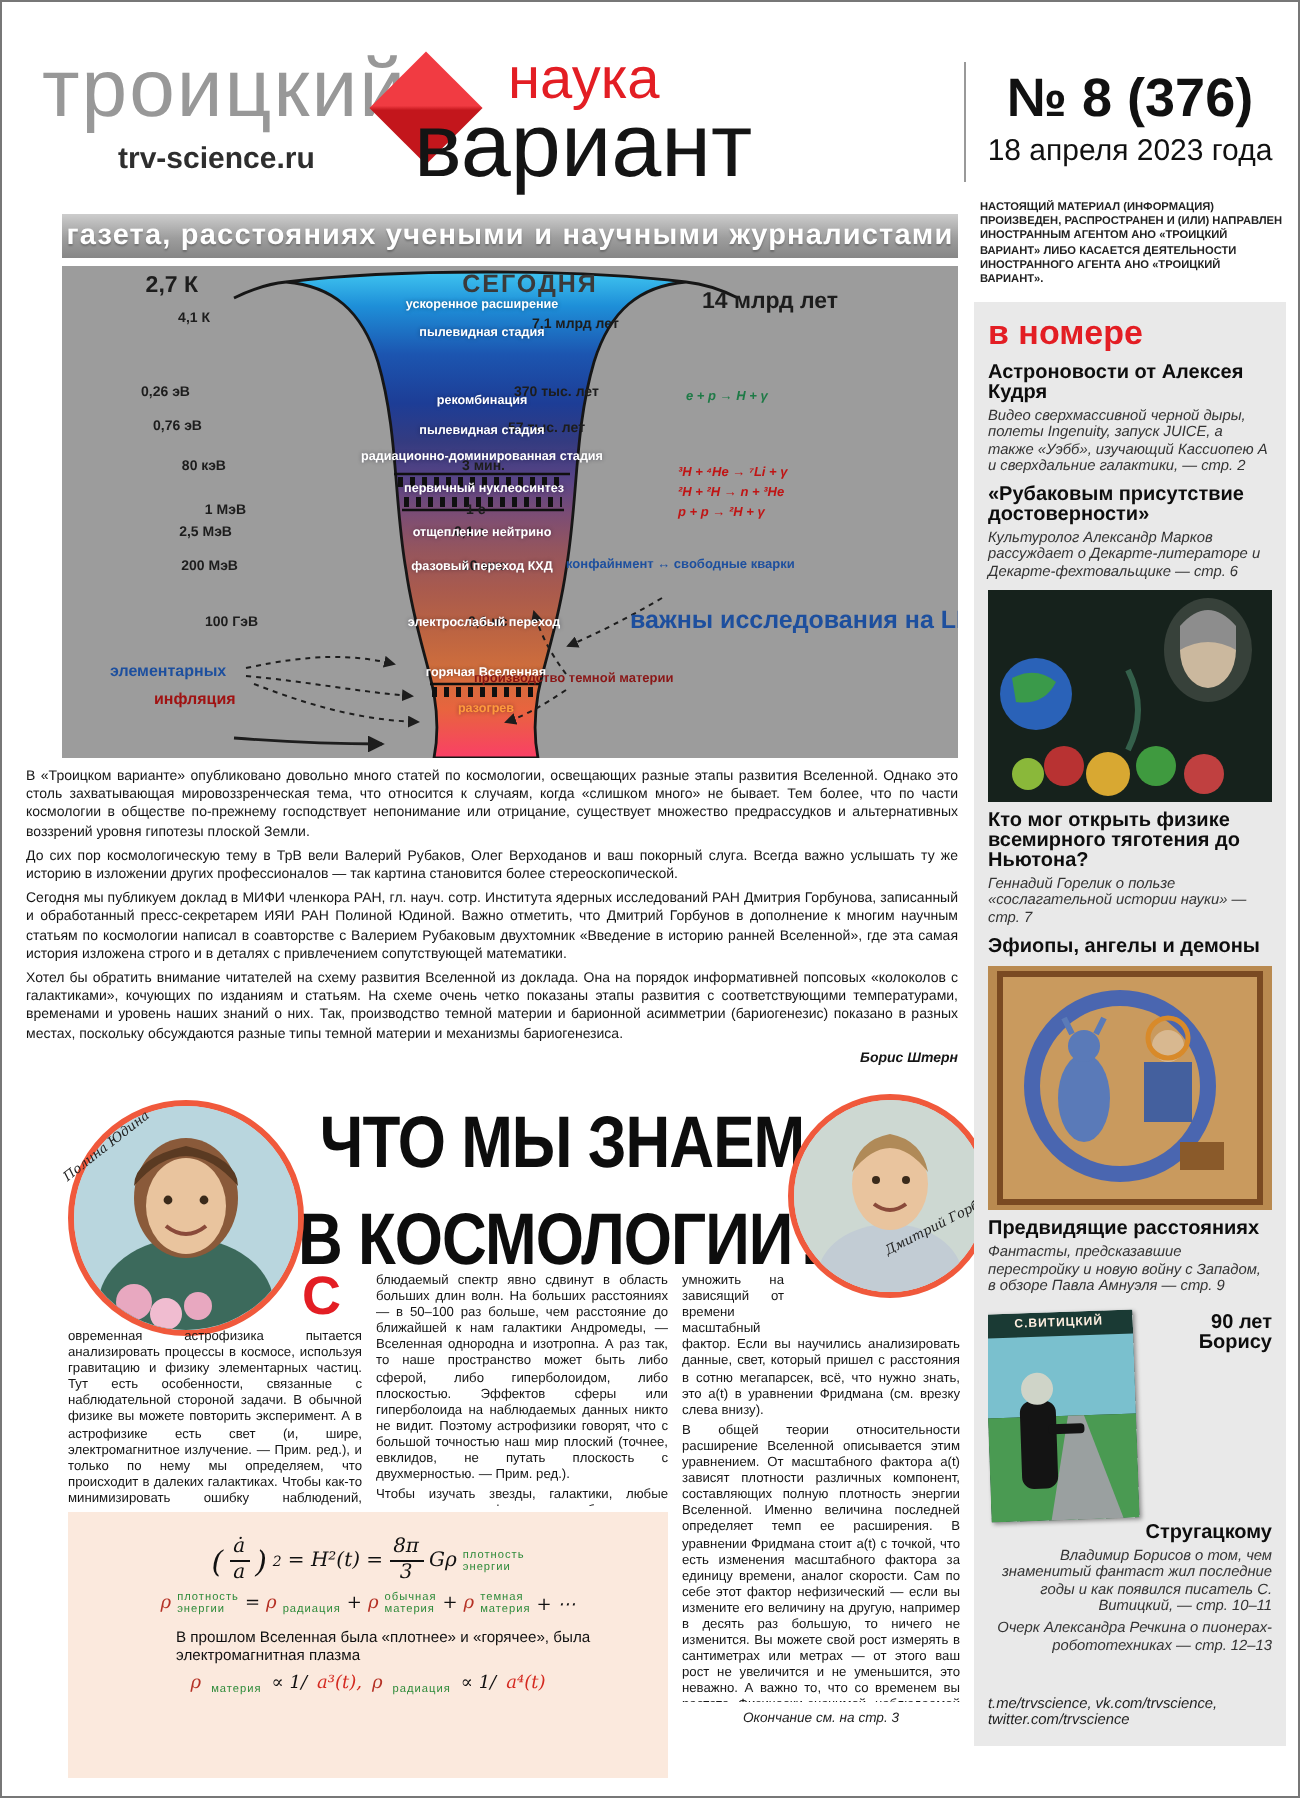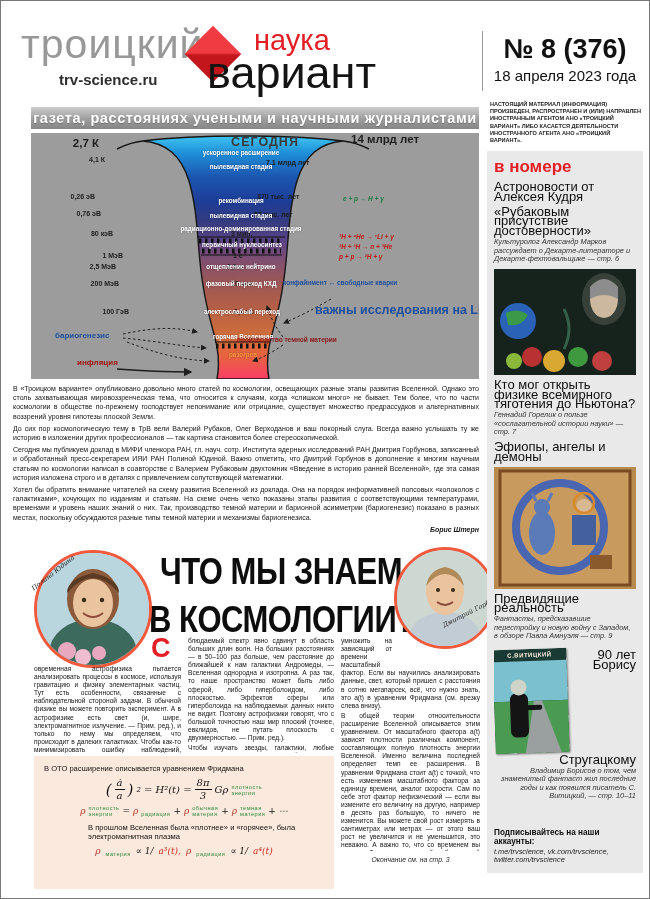--- a/index.html
+++ b/index.html
@@ -78,21 +78,21 @@
   .sup{font-size:7px;vertical-align:super;}
   .stack{display:inline-flex;flex-direction:column;font-size:5.6px;line-height:6px;color:#2e8b3a;
       font-style:normal;font-family:"Liberation Sans",sans-serif;letter-spacing:.5px;text-align:left;}
   .rho{color:#b53125;}
   .reda{color:#d42a20;}
   .fplasma{font-size:7.6px;color:#111;margin-top:6px;line-height:9px;margin-left:44px;}
   
   .panel{position:absolute;left:486px;top:150px;width:156px;height:722px;background:#e9e9e9;
       box-sizing:border-box;padding:6px 7px;overflow:hidden;}
   .panel-header{font-size:17px;font-weight:700;color:#e31e24;margin-bottom:5px;}
-  .si-title{font-size:13px;line-height:9.8px;font-weight:400;color:#0d0d0d;margin-top:5px;}
+  .si-title{font-size:10px;line-height:9.8px;font-weight:700;color:#0d0d0d;margin-top:5px;}
   .si-desc{font-size:7.4px;line-height:8.6px;font-style:italic;color:#333;margin-top:2px;}
   .right{text-align:right;}
   .sideimg{width:142px;margin:5px 0 2px;display:block;}
   .bookrow{margin-top:4px;overflow:hidden;}
   .bookcover{float:left;width:74px;height:104px;margin:4px 6px 2px 0;position:relative;
       transform:rotate(-2deg);box-shadow:1px 1px 2px rgba(0,0,0,.4);}
   .booktitle{position:absolute;left:0;top:3px;width:100%;text-align:center;font-size:6px;font-weight:700;color:#ffefe0;letter-spacing:.5px;}
   .subscribe{position:absolute;left:7px;bottom:8px;width:142px;}
   .sub-title{font-size:8.2px;font-weight:700;color:#0d0d0d;}
   .sub-links{font-size:7.4px;font-style:italic;color:#222;margin-top:2px;line-height:8.6px;cursor:pointer;}
@@ -165,21 +165,21 @@
     <div class="dl dbig" style="left:24px;top:4px;">2,7 К</div>
     <div class="dl" style="left:30px;top:23px;">4,1 К</div>
     <div class="dl" style="left:20px;top:60px;">0,26 эВ</div>
     <div class="dl" style="left:26px;top:77px;">0,76 эВ</div>
     <div class="dl" style="left:38px;top:97px;">80 кэВ</div>
     <div class="dl" style="left:48px;top:119px;">1 МэВ</div>
     <div class="dl" style="left:41px;top:130px;">2,5 МэВ</div>
     <div class="dl" style="left:44px;top:147px;">200 МэВ</div>
     <div class="dl" style="left:54px;top:175px;">100 ГэВ</div>
 
-    <div class="dr dbig" style="left:320px;top:0;">14 млрд лет</div>
+    <div class="dr dbig" style="left:320px;top:12px;">14 млрд лет</div>
     <div class="dr" style="left:235px;top:26px;">7,1 млрд лет</div>
     <div class="dr" style="left:226px;top:60px;">370 тыс. лет</div>
     <div class="dr" style="left:223px;top:78px;">57 тыс. лет</div>
     <div class="dr" style="left:200px;top:97px;">3 мин.</div>
     <div class="dr" style="left:202px;top:119px;">1 с</div>
     <div class="dr" style="left:196px;top:130px;">0,1 с</div>
     <div class="dr" style="left:200px;top:147px;">10 мкс</div>
     <div class="dr" style="left:203px;top:175px;">0,1 нс</div>
 
     <div class="ds" style="left:210px;top:16px;">ускоренное расширение</div>
@@ -194,22 +194,22 @@
     <div class="ds" style="left:212px;top:200px;">горячая Вселенная</div>
     <div class="ds ds-heat" style="left:212px;top:218px;">разогрев</div>
 
     <div class="da da-green" style="left:312px;top:62px;">e + p → H + γ</div>
     <div class="da da-red" style="left:308px;top:100px;">³H + ⁴He → ⁷Li + γ</div>
     <div class="da da-red" style="left:308px;top:110px;">²H + ²H → n + ³He</div>
     <div class="da da-red" style="left:308px;top:120px;">p + p → ²H + γ</div>
     <div class="da da-blue" style="left:252px;top:146px;">конфайнмент ↔ свободные кварки</div>
     <div class="da da-lhc" style="left:284px;top:170px;">важны исследования на LHC</div>
     <div class="da da-dm" style="left:206px;top:203px;">производство темной материи</div>
-    <div class="da da-blue da-baryo" style="left:24px;top:198px;">бариогенезис</div>
-    <div class="da da-infl" style="left:46px;top:225px;">инфляция</div>
+    <div class="da da-blue da-baryo" style="left:24px;top:198px;">элементарных</div>
+    <div class="da da-infl" style="left:46px;top:212px;">инфляция</div>
   </div>
 
   <div class="intro">
     <p>В «Троицком варианте» опубликовано довольно много статей по космологии, освещающих разные этапы развития Вселенной. Однако это столь захватывающая мировоззренческая тема, что относится к случаям, когда «слишком много» не бывает. Тем более, что по части космологии в обществе по-прежнему господствует непонимание или отрицание, существует множество предрассудков и альтернативных воззрений уровня гипотезы плоской Земли.</p>
     <p>До сих пор космологическую тему в ТрВ вели Валерий Рубаков, Олег Верходанов и ваш покорный слуга. Всегда важно услышать ту же историю в изложении других профессионалов — так картина становится более стереоскопической.</p>
     <p>Сегодня мы публикуем доклад в МИФИ членкора РАН, гл. науч. сотр. Института ядерных исследований РАН Дмитрия Горбунова, записанный и обработанный пресс-секретарем ИЯИ РАН Полиной Юдиной. Важно отметить, что Дмитрий Горбунов в дополнение к многим научным статьям по космологии написал в соавторстве с Валерием Рубаковым двухтомник «Введение в историю ранней Вселенной», где эта самая история изложена строго и в деталях с привлечением сопутствующей математики.</p>
     <p>Хотел бы обратить внимание читателей на схему развития Вселенной из доклада. Она на порядок информативней попсовых «колоколов с галактиками», кочующих по изданиям и статьям. На схеме очень четко показаны этапы развития с соответствующими температурами, временами и уровень наших знаний о них. Так, производство темной материи и барионной асимметрии (бариогенезис) показано в разных местах, поскольку обсуждаются разные типы темной материи и механизмы бариогенезиса.</p>
     <div class="intro-author">Борис Штерн</div>
   </div>
 
@@ -259,21 +259,20 @@
     <p>Чтобы изучать звезды, галактики, любые удаленные астрофизические объекты, мы регистрируем фотоны и вычисляем интервал между событиями испускания (источник) и поглощения (наблюдатель). Что изменяется при использовании интервала в расширяющейся Вселенной? Нужно пространственные координаты</p>
   </div>
   <div class="col col3">
     <div class="spacer-r"></div>
     <p>умножить на зависящий от времени масштабный фактор. Если вы научились анализировать данные, свет, который пришел с расстояния в сотню мегапарсек, всё, что нужно знать, это a(t) в уравнении Фридмана (см. врезку слева внизу).</p>
     <p>В общей теории относительности расширение Вселенной описывается этим уравнением. От масштабного фактора a(t) зависят плотности различных компонент, составляющих полную плотность энергии Вселенной. Именно величина последней определяет темп ее расширения. В уравнении Фридмана стоит a(t) с точкой, что есть изменения масштабного фактора за единицу времени, аналог скорости. Сам по себе этот фактор нефизический — если вы измените его величину на другую, например в десять раз большую, то ничего не изменится. Вы можете свой рост измерять в сантиметрах или метрах — от этого ваш рост не увеличится и не уменьшится, это неважно. А важно то, что со временем вы растете. Физически значимой, наблюдаемой величиной является отношение ȧ/a — эта физическая величина называется параметром Хаббла. Уравнение Фридмана, которое следует из уравнений Эйнштейна общей теории относительности, говорит нам, что параметр Хаббла в квадрате пропорционален плотности энергии. Если вы отслеживаете, как летит фотон, то буквально эту величину вы и измеряете, то есть узнаёте, как параметр Хаббла зависит от времени. А если вы это</p>
   </div>
   <div class="cont">Окончание см. на стр. 3</div>
 
   <div class="fbox">
-    <div class="fbox-title">В ОТО расширение описывается уравнением Фридмана</div>
     <div class="feq feq1">
       <span class="paren">(</span>
       <span class="frac">
           <span class="num">ȧ</span>
           <span class="den">a</span>
         </span>
       <span class="paren">)</span>
       <span class="sup">2</span>
       <span>= H²(t) =</span>
       <span class="frac">
@@ -328,20 +327,21 @@
         </span>
       <span>∝ 1/</span>
       <span class="reda">a⁴(t)</span>
     </div>
   </div>
 
   <div class="panel">
     <div class="panel-header">в номере</div>
 
     <div class="si-title">Астроновости от Алексея Кудря</div>
+    <div class="si-desc">Видео сверхмассивной черной дыры, полеты Ingenuity, запуск JUICE, а также «Уэбб», изучающий Кассиопею А и сверхдальние галактики, — стр. 2</div>
 
     <div class="si-title">«Рубаковым присутствие достоверности»</div>
     <div class="si-desc">Культуролог Александр Марков рассуждает о Декарте-литераторе и Декарте-фехтовальщике — стр. 6</div>
 
     <svg class="sideimg" height="106" viewBox="0 0 142 106">
       <rect width="142" height="106" fill="#16221c"></rect>
       <rect width="142" height="106" fill="url(#)" opacity="0"></rect>
       <ellipse cx="110" cy="30" rx="22" ry="26" fill="#37413a"></ellipse>
       <ellipse cx="110" cy="30" rx="14" ry="19" fill="#cbb89e"></ellipse>
       <path d="M96,18 Q110,2 124,18 L124,30 Q110,22 96,30 Z" fill="#8d8d8d"></path>
@@ -366,39 +366,39 @@
       <circle cx="66" cy="60" r="44" fill="none" stroke="#4a66b0" stroke-width="8"></circle>
       <ellipse cx="48" cy="66" rx="13" ry="22" fill="#5a7ab8"></ellipse>
       <circle cx="48" cy="40" r="8" fill="#5a7ab8"></circle>
       <path d="M42,34 L38,26 M54,34 L58,26" stroke="#5a7ab8" stroke-width="3"></path>
       <rect x="78" y="48" width="24" height="30" fill="#44609e"></rect>
       <circle cx="90" cy="40" r="8" fill="#d8b890"></circle>
       <circle cx="90" cy="36" r="10" fill="none" stroke="#d88a2a" stroke-width="2.5"></circle>
       <rect x="96" y="88" width="22" height="14" fill="#8a5a2a"></rect>
     </svg>
 
-    <div class="si-title">Предвидящие реальность</div>
+    <div class="si-title">Предвидящие расстояниях</div>
     <div class="si-desc">Фантасты, предсказавшие перестройку и новую войну с Западом, в обзоре Павла Амнуэля — стр. 9</div>
 
     <div class="bookrow">
       <div class="bookcover">
         <svg width="74" height="104" viewBox="0 0 74 104">
           <rect width="74" height="104" fill="#1a3a34"></rect>
           <rect y="12" width="74" height="40" fill="#7ac0ce"></rect>
           <rect y="52" width="74" height="52" fill="#4a9a52"></rect>
           <path d="M30,104 L40,52 L48,52 L66,104 Z" fill="#9aa0a0"></path>
           <rect x="16" y="44" width="18" height="44" rx="6" fill="#141414"></rect>
           <circle cx="25" cy="38" r="8" fill="#cfd4c8"></circle>
           <rect x="30" y="56" width="18" height="5" rx="2" fill="#141414"></rect>
         </svg>
         <div class="booktitle">С.ВИТИЦКИЙ</div>
       </div>
       <div class="si-title right">90 лет Борису Стругацкому</div>
       <div class="si-desc right">Владимир Борисов о том, чем знаменитый фантаст жил последние годы и как появился писатель С. Витицкий, — стр. 10–11</div>
+      <div class="si-desc right">Очерк Александра Речкина о пионерах-робототехниках — стр. 12–13</div>
     </div>
 
     <div class="subscribe">
-      <div class="sub-title">Подписывайтесь на наши аккаунты:</div>
       <div class="sub-links">t.me/trvscience, vk.com/trvscience, twitter.com/trvscience</div>
     </div>
   </div>
 
 </div>
 
 </body></html>

